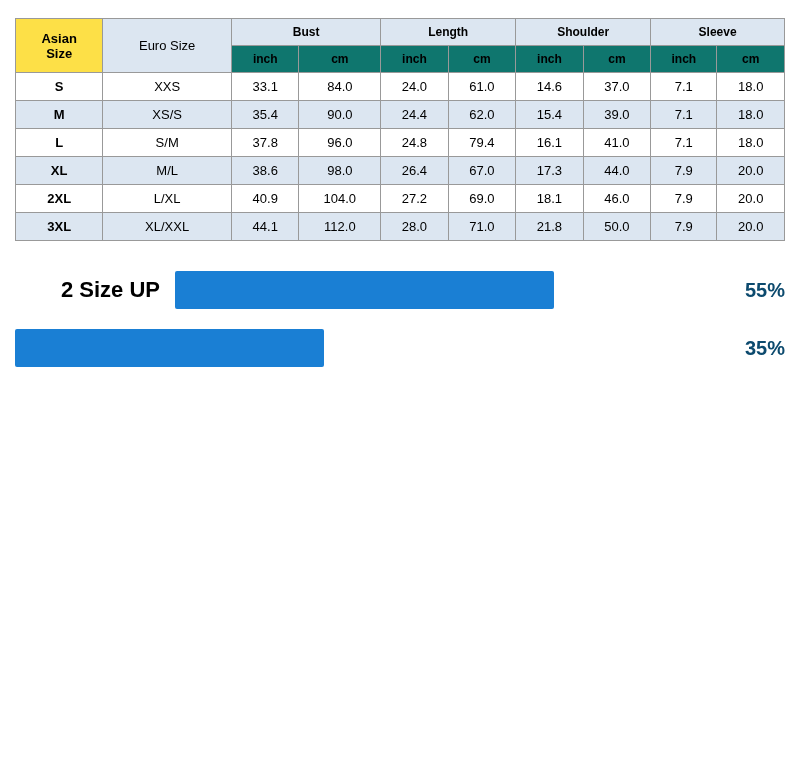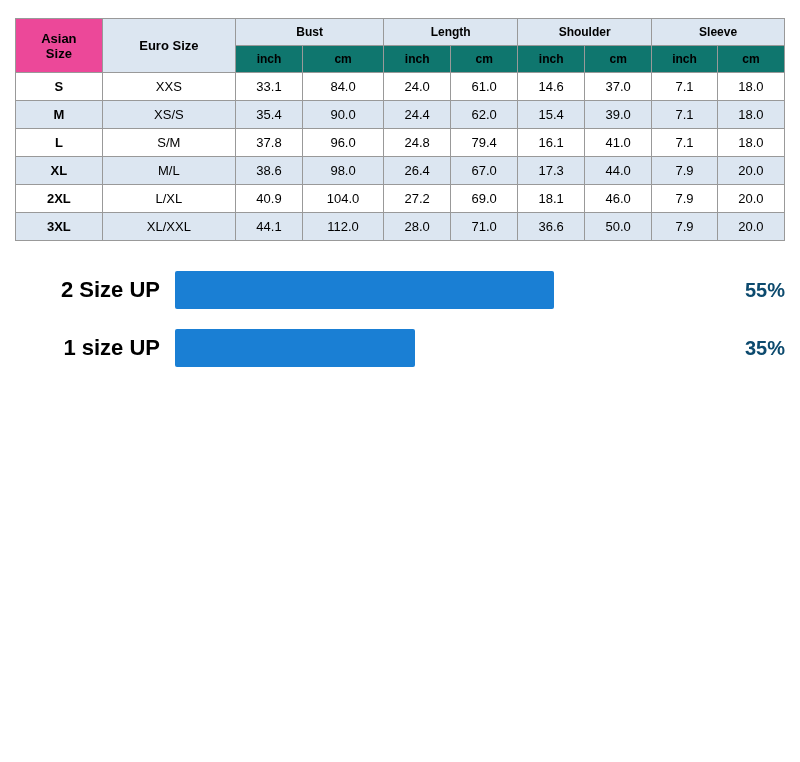--- a/index.html
+++ b/index.html
@@ -26,27 +26,27 @@
     }
 
     th, td {
       border: 1px solid #999;
       text-align: center;
       padding: 6px 4px;
       font-size: 13px;
     }
 
     .asian-size-header {
-      background: #ec4899;
+      background: #fde047;
       font-weight: bold;
     }
 
     .euro-size-header {
       background: #dce6f1;
-      font-weight: bold;
+      font-weight: normal;
     }
 
     .col-header {
       background: #dce6f1;
       font-weight: bold;
       font-size: 12px;
     }
 
     .sub-header {
       background: #0f766e;
@@ -192,36 +192,35 @@
       <td>7.9</td>
       <td>20.0</td>
     </tr>
       <tr class="row-blue">
       <td class="size-label">3XL</td>
       <td>XL/XXL</td>
       <td>44.1</td>
       <td>112.0</td>
       <td>28.0</td>
       <td>71.0</td>
-      <td>36.6</td>
+      <td>21.8</td>
       <td>50.0</td>
       <td>7.9</td>
       <td>20.0</td>
     </tr>
     </tbody>
 </table>
 
 <div class="chart-section" id="chart-section">
 <div class="chart-row">
       <div class="chart-label">2 Size UP</div>
       <div class="chart-bar-container">
         <div class="chart-bar" style="width: 68%;"></div>
       </div>
       <div class="chart-percent">55%</div>
     </div>
     <div class="chart-row">
-      <div class="chart-label">1 size UP</div>
       <div class="chart-bar-container">
         <div class="chart-bar" style="width: 43%;"></div>
       </div>
       <div class="chart-percent">35%</div>
     </div>
   </div>
 
 </body></html>

